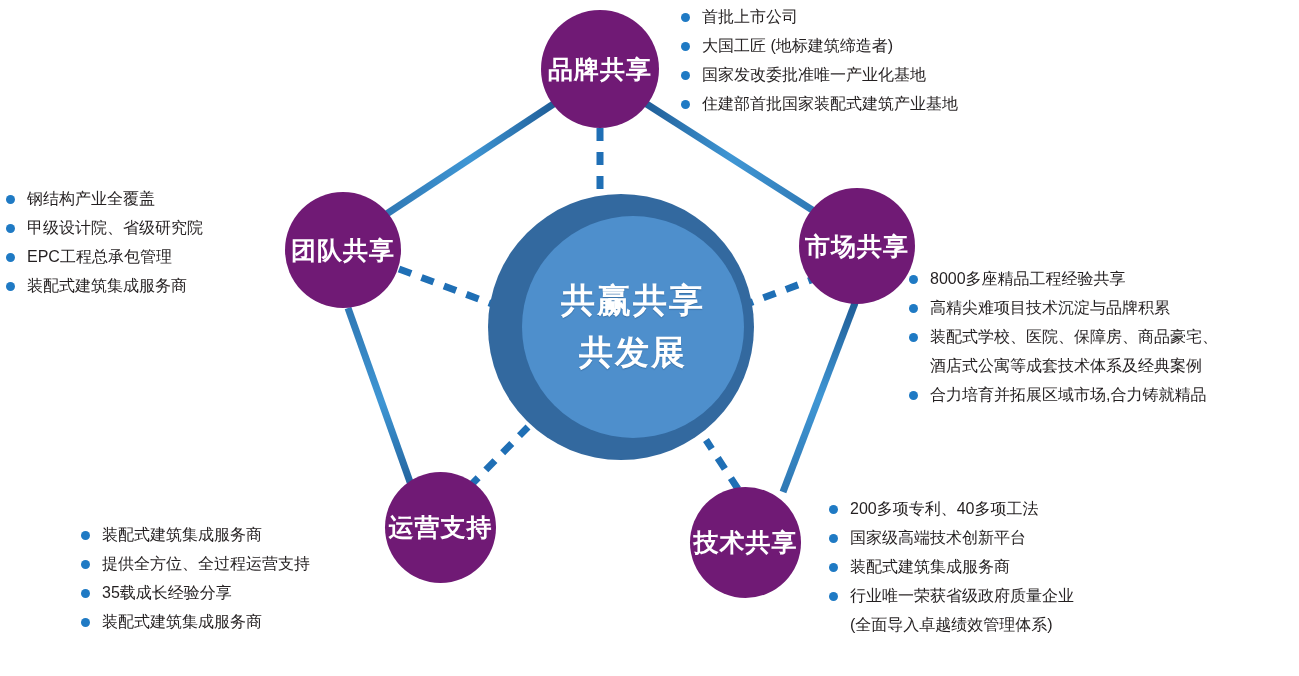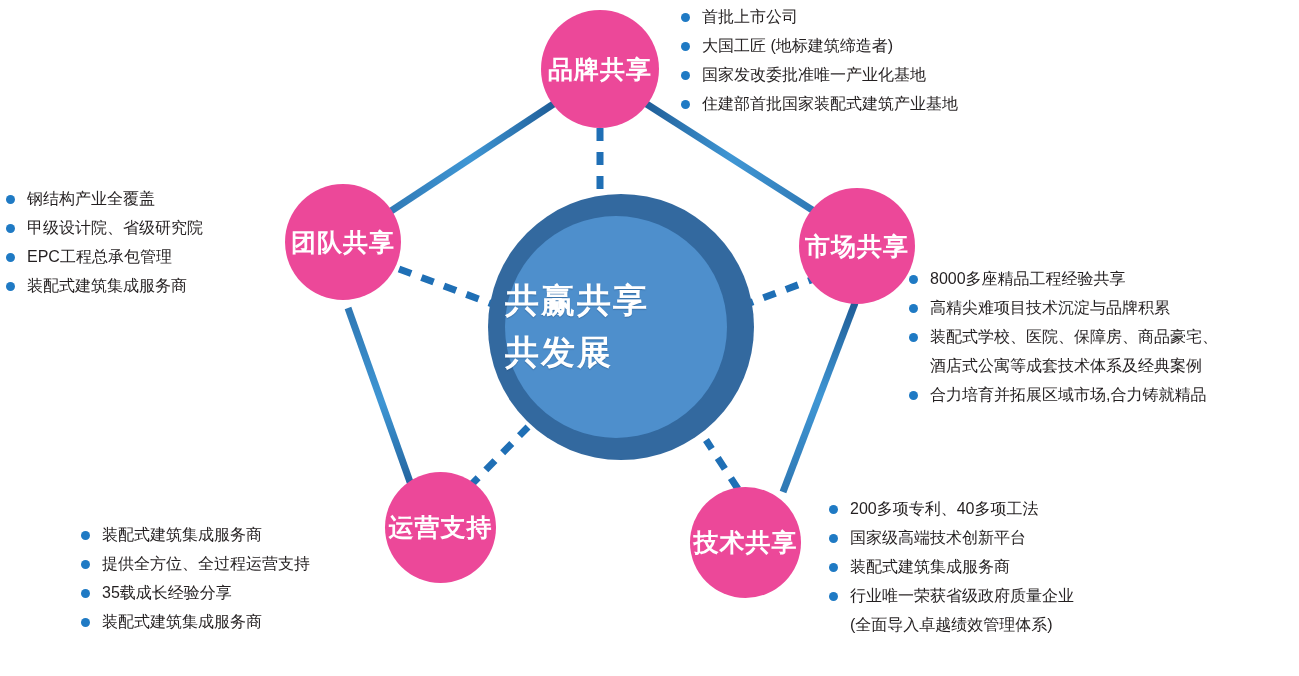--- a/index.html
+++ b/index.html
@@ -22,21 +22,21 @@
     left: 0;
     top: 0;
     width: 1299px;
     height: 676px;
   }
 
   
   .node {
     position: absolute;
     border-radius: 50%;
-    background: #ec4899;
+    background: #701a75;
     display: flex;
     align-items: center;
     justify-content: center;
     color: #ffffff;
     font-size: 25px;
     font-weight: bold;
     letter-spacing: 1px;
     white-space: nowrap;
     z-index: 4;
   }
@@ -47,29 +47,29 @@
     left: 488px;
     top: 194px;
     width: 266px;
     height: 266px;
     border-radius: 50%;
     background: #33699f;
     z-index: 3;
   }
   .hub-inner {
     position: absolute;
-    left: 17px;
+    left: 34px;
     top: 22px;
     width: 222px;
     height: 222px;
     border-radius: 50%;
     background: #4e8fcc;
     display: flex;
     flex-direction: column;
-    align-items: flex-start;
+    align-items: center;
     justify-content: center;
     gap: 6px;
   }
   .hub-line {
     color: #ffffff;
     font-size: 34px;
     font-weight: bold;
     letter-spacing: 2px;
     white-space: nowrap;
     text-shadow: 0 1px 1px rgba(20,60,100,0.35);
@@ -159,21 +159,21 @@
     <div class="hub-inner">
       <div class="hub-line">共赢共享</div>
       <div class="hub-line">共发展</div>
     </div>
   </div>
 
   <div class="node" style="left:541px; top:10px; width:118px; height:118px;">
     <span>品牌共享</span>
   </div>
 
-  <div class="node" style="left:285px; top:184px; width:116px; height:116px;align-items:center;">
+  <div class="node" style="left:285px; top:192px; width:116px; height:116px;align-items:center;">
     <span>团队共享</span>
   </div>
 
   <div class="node" style="left:799px; top:188px; width:116px; height:116px;justify-content:center;">
     <span>市场共享</span>
   </div>
 
   <div class="node" style="left:385px; top:472px; width:111px; height:111px;">
     <span>运营支持</span>
   </div>

